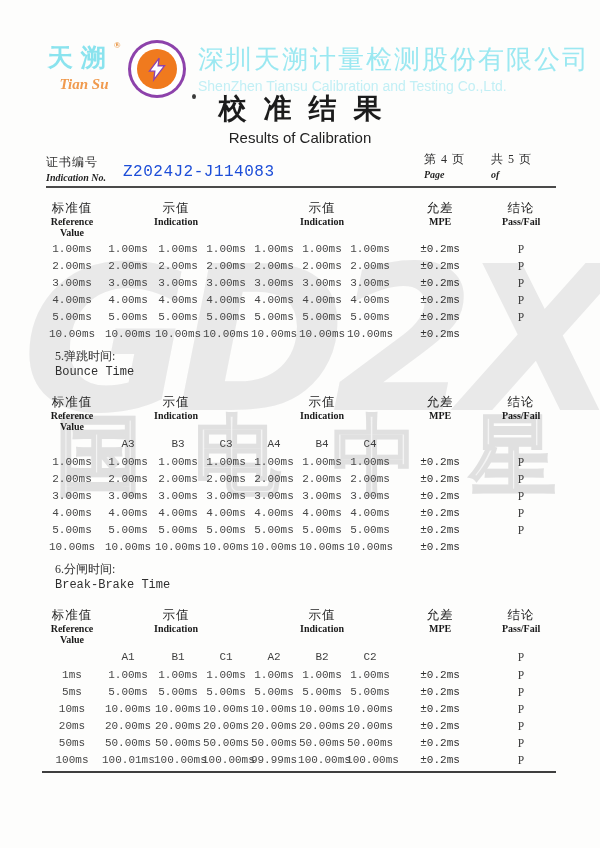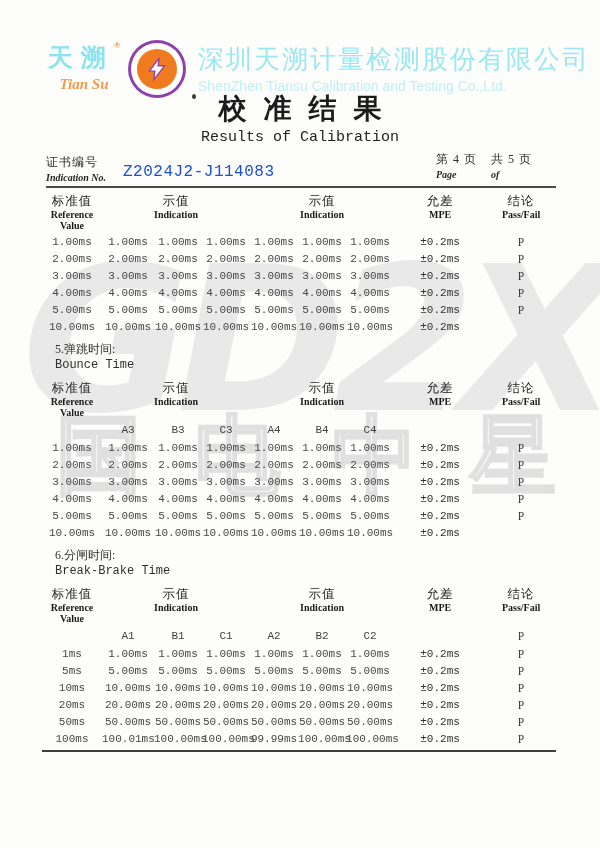--- a/index.html
+++ b/index.html
@@ -39,40 +39,40 @@
   .company { margin-left:4px; margin-top:2px; }
   .company-zh { font-family:"Liberation Sans","DejaVu Sans",sans-serif; font-size:26px; letter-spacing:2px;
                 color:#9be8f1; white-space:nowrap;text-align:center; }
   .company-en { font-family:"Liberation Sans","DejaVu Sans",sans-serif; font-size:14px; color:#c2eff5;
                 margin-top:1px; white-space:nowrap; }
 
   
   .speck { position:absolute; left:192px; top:94px; width:4px; height:5px; background:#3a3a3a; border-radius:50%; }
   .doc-title { text-align:center; font-size:28px; letter-spacing:17px; color:#1c1c1c; margin-top:2px;
                font-weight:600; text-indent:17px; }
-  .doc-subtitle { text-align:center; font-family:Liberation Mono, monospace;
+  .doc-subtitle { text-align:center; font-family:Liberation Sans, sans-serif;
                   font-size:15px; color:#222; margin-top:1px; letter-spacing:0px; }
 
   
   .cert-row { position:relative; margin:5px 44px 0 46px; height:32px; }
   .cert-label { position:absolute; left:0; top:3px; }
   .cert-label .zh { font-size:12px; color:#2e2e2e; letter-spacing:1px; }
   .lbl-en { font-size:10px; font-style:italic; font-weight:bold; color:#1f1f1f; margin-top:1px; }
   .cert-no { position:absolute; left:77px; top:12px; font-family:"Liberation Mono","DejaVu Sans Mono",monospace;
              font-size:16px; color:#1d4ed8; letter-spacing:0.5px; }
-  .page-block { position:absolute; right:24px; top:0; display:flex; gap:14px; }
+  .page-block { position:absolute; right:24px; top:0; display:flex; gap:26px; }
   .page-block .zh { font-size:12px; color:#2e2e2e; letter-spacing:1px; }
 
   .rule-top { margin:3px 0 0 46px; width:510px; border-top:2px solid #4a4a4a; }
   .rule-bottom { margin:2px 0 0 42px; width:514px; border-top:2px solid #3e3e3e; }
 
   
   table.cal { border-collapse:collapse; table-layout:fixed; width:514px; margin-left:42px; }
   table.cal th, table.cal td { padding:0; text-align:center; vertical-align:top; font-weight:normal; }
-  table.cal thead th { padding-top:6px; padding-bottom:3px; vertical-align:top;margin-top:17px; }
+  table.cal thead th { padding-top:13px; padding-bottom:3px; vertical-align:top;margin-top:17px; }
   .h-zh { display:block; font-size:12.5px; color:#222; letter-spacing:1px; line-height:15px; }
   .h-en { display:block; font-size:10px; font-weight:bold; color:#191919; line-height:11px; }
   table.cal tbody td { height:17px; line-height:17px;
       font-family:"Liberation Mono","DejaVu Sans Mono",monospace; font-size:11px; color:#474747; }
   table.cal tbody tr.subhead td { height:19px; line-height:19px; color:#3f3f3f; }
   table.cal tbody td:nth-child(8) { color:#303030; }
   table.cal tbody td:nth-child(9) { font-family:"Liberation Serif","DejaVu Serif",serif; font-size:11.5px; color:#3a3a3a; }
 
   .sec { margin:5px 0 2px 55px; }
   .sec-zh { font-size:12px; color:#2f2f2f; line-height:16px; }

